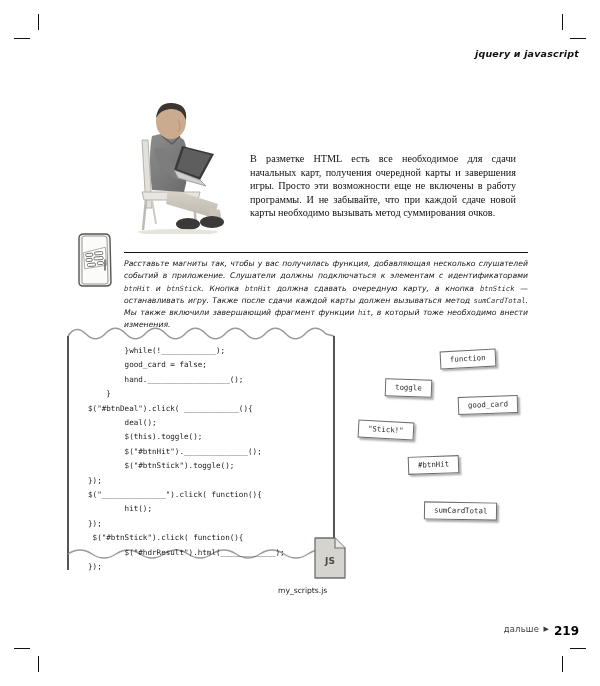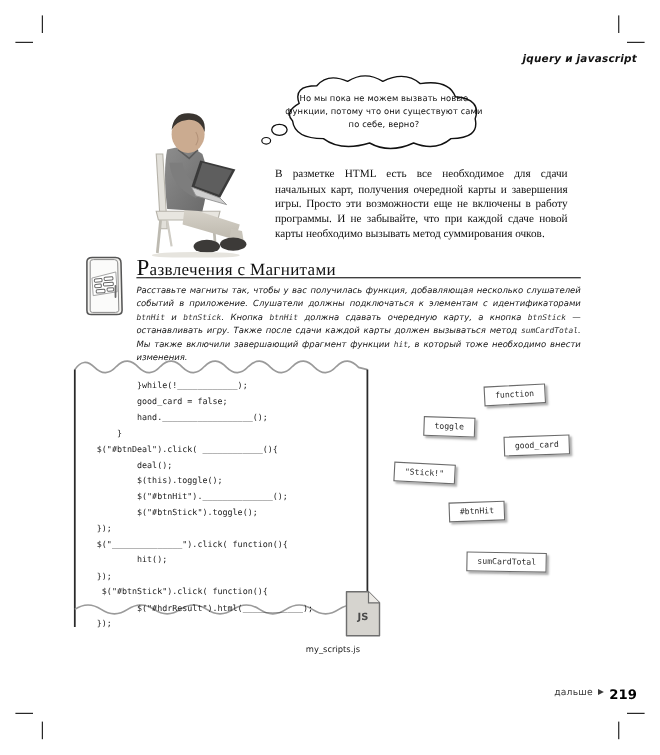--- a/index.html
+++ b/index.html
@@ -282,40 +282,20 @@
       <path d="M62 52 L89 59 L77 81 L55 73 Z" fill="#5e5e5e"></path>
       <path d="M52 74 L78 84 L84 90 L56 82 Z" fill="#cfcfcf" stroke="#8f8f8f" stroke-width="0.8"></path>
 
       <ellipse cx="66" cy="128" rx="12" ry="6" fill="#3c3a38"></ellipse>
       <ellipse cx="90" cy="126" rx="12" ry="6" fill="#3c3a38"></ellipse>
 
       <ellipse cx="56" cy="136" rx="40" ry="3" fill="#e6e4de"></ellipse>
     </svg>
   </div>
 
-  <div class="bubble">
-    <svg width="224" height="74" viewBox="0 0 224 74">
-      <path d="M36 26
-               Q30 10 52 10
-               Q62 -2 80 6
-               Q96 -4 112 6
-               Q132 -4 146 8
-               Q172 4 178 20
-               Q202 22 196 40
-               Q200 58 174 58
-               Q160 70 140 62
-               Q118 72 100 62
-               Q74 70 58 58
-               Q32 58 30 42
-               Q22 34 36 26 Z" fill="#ffffff" stroke="#111111" stroke-width="1.3" stroke-linejoin="round"></path>
-      <ellipse cx="18" cy="50" rx="7" ry="5" fill="#ffffff" stroke="#111111" stroke-width="1.2"></ellipse>
-      <ellipse cx="6" cy="60" rx="4" ry="3" fill="#ffffff" stroke="#111111" stroke-width="1.1"></ellipse>
-    </svg>
-    <div class="bubble-text">Но мы пока не можем вызвать новые функции, потому что они существуют сами по себе, верно?</div>
-  </div>
 
   <div class="body-block">
     <p class="body-para">В разметке HTML есть все необходимое для сдачи начальных карт, получения очередной карты и завершения игры. Просто эти возможности еще не включены в работу программы. И не забывайте, что при каждой сдаче новой карты необходимо вызывать метод суммирования очков.</p>
   </div>
 
   <div class="fridge">
     <svg width="44" height="56" viewBox="0 0 44 56">
       <path d="M7 6 Q7 2 12 2 L33 2 Q38 2 38 7 L39 50 Q39 54 34 54 L11 54 Q7 54 7 50 Z" fill="#f4f3f0" stroke="#555" stroke-width="1.4"></path>
       <path d="M10 6 Q10 4 13 4 L32 4 Q35 4 35 7 L36 50 Q36 52 33 52 L12 52 Q10 52 10 50 Z" fill="#fbfbfa" stroke="#8a8a8a" stroke-width="0.9"></path>
       <path d="M12 20 L34 16 L34 34 L12 36 Z" fill="#ffffff" stroke="#9a9a9a" stroke-width="0.8" transform="rotate(-4 23 26)"></path>
@@ -324,21 +304,20 @@
         <rect x="23" y="20" width="8" height="3" rx="1"></rect>
         <rect x="14" y="26" width="6" height="3" rx="1"></rect>
         <rect x="22" y="25" width="9" height="3" rx="1"></rect>
         <rect x="15" y="31" width="8" height="3" rx="1"></rect>
         <rect x="25" y="30" width="6" height="3" rx="1"></rect>
       </g>
       <path d="M33 28 L33 38" stroke="#6a6a6a" stroke-width="1.6" stroke-linecap="round"></path>
     </svg>
   </div>
 
-  <div class="exercise-heading"><span class="cap">Р</span><span>азвлечения с Магнитами</span></div>
   <div class="exercise-rule"></div>
 
   <p class="exercise-para"><span>Расставьте магниты так, чтобы у вас получилась функция, добавляющая несколько слушателей событий в приложение. Слушатели должны подключаться к элементам с идентификаторами </span><span class="mono">btnHit</span><span> и </span><span class="mono">btnStick</span><span>. Кнопка </span><span class="mono">btnHit</span><span> должна сдавать очередную карту, а кнопка </span><span class="mono">btnStick</span><span> — останавливать игру. Также после сдачи каждой карты должен вызываться метод </span><span class="mono">sumCardTotal</span><span>. Мы также включили завершающий фрагмент функции </span><span class="mono">hit</span><span>, в который тоже необходимо внести изменения.</span></p>
 
   <div class="code-sheet">
     <svg class="edge" width="272" height="250" viewBox="0 0 272 250">
       <path d="M2 14
                Q10 2 20 12
                Q30 22 40 11
                Q50 1 60 12

